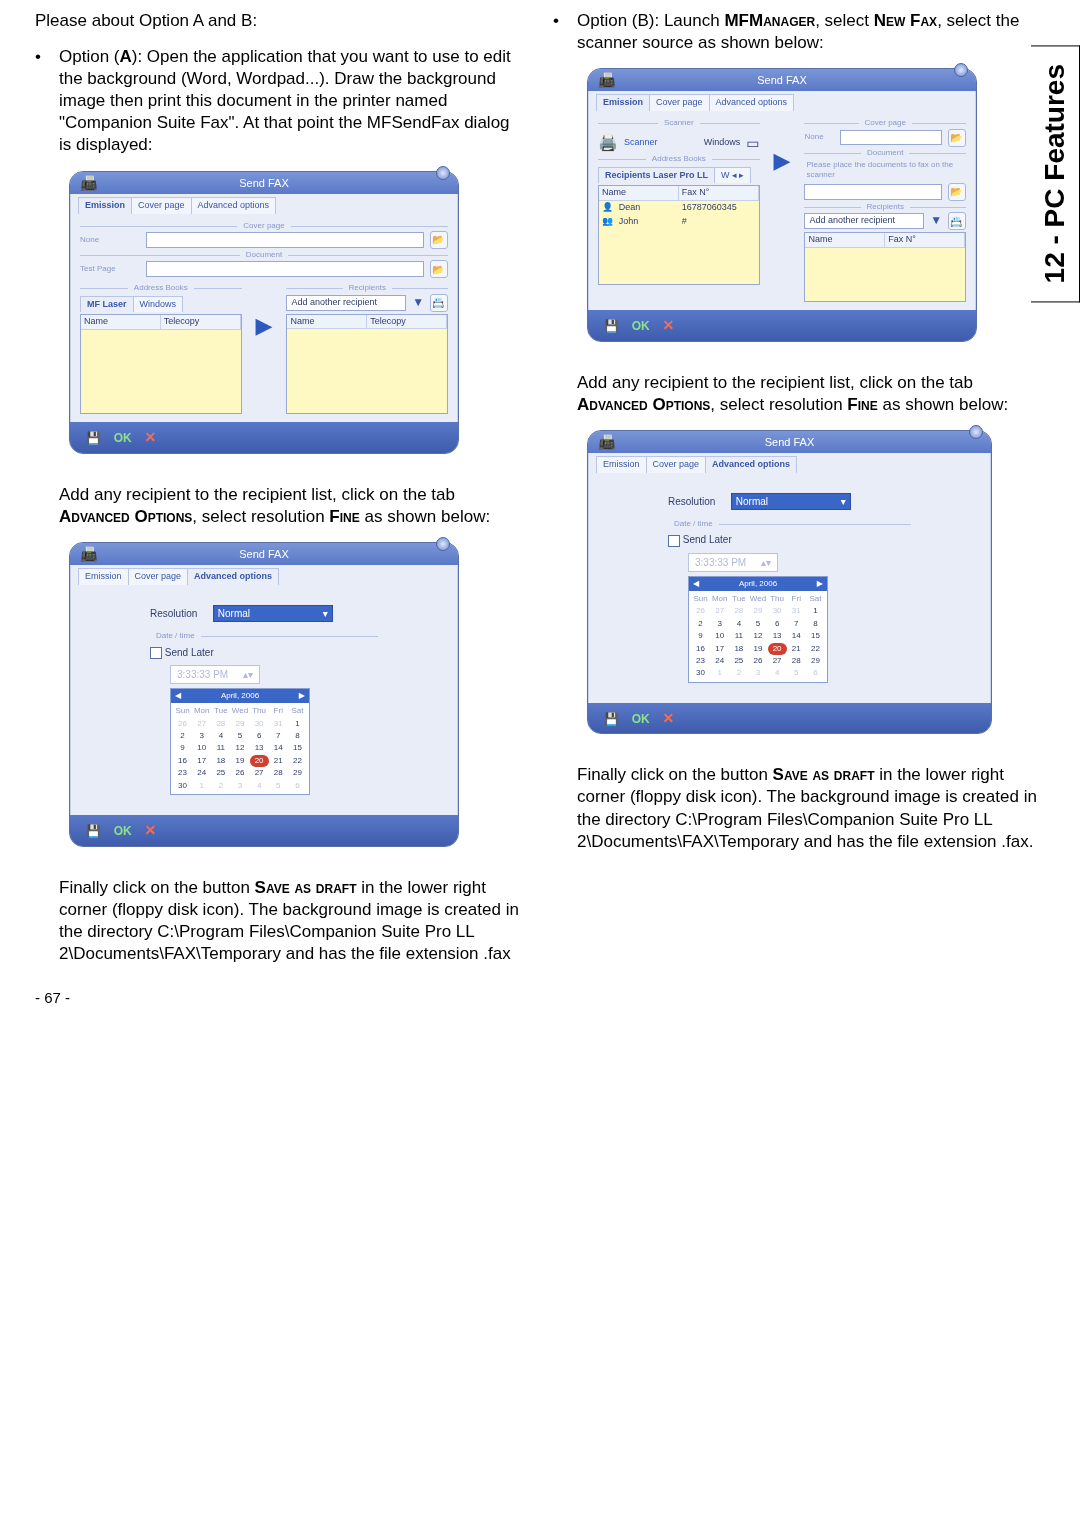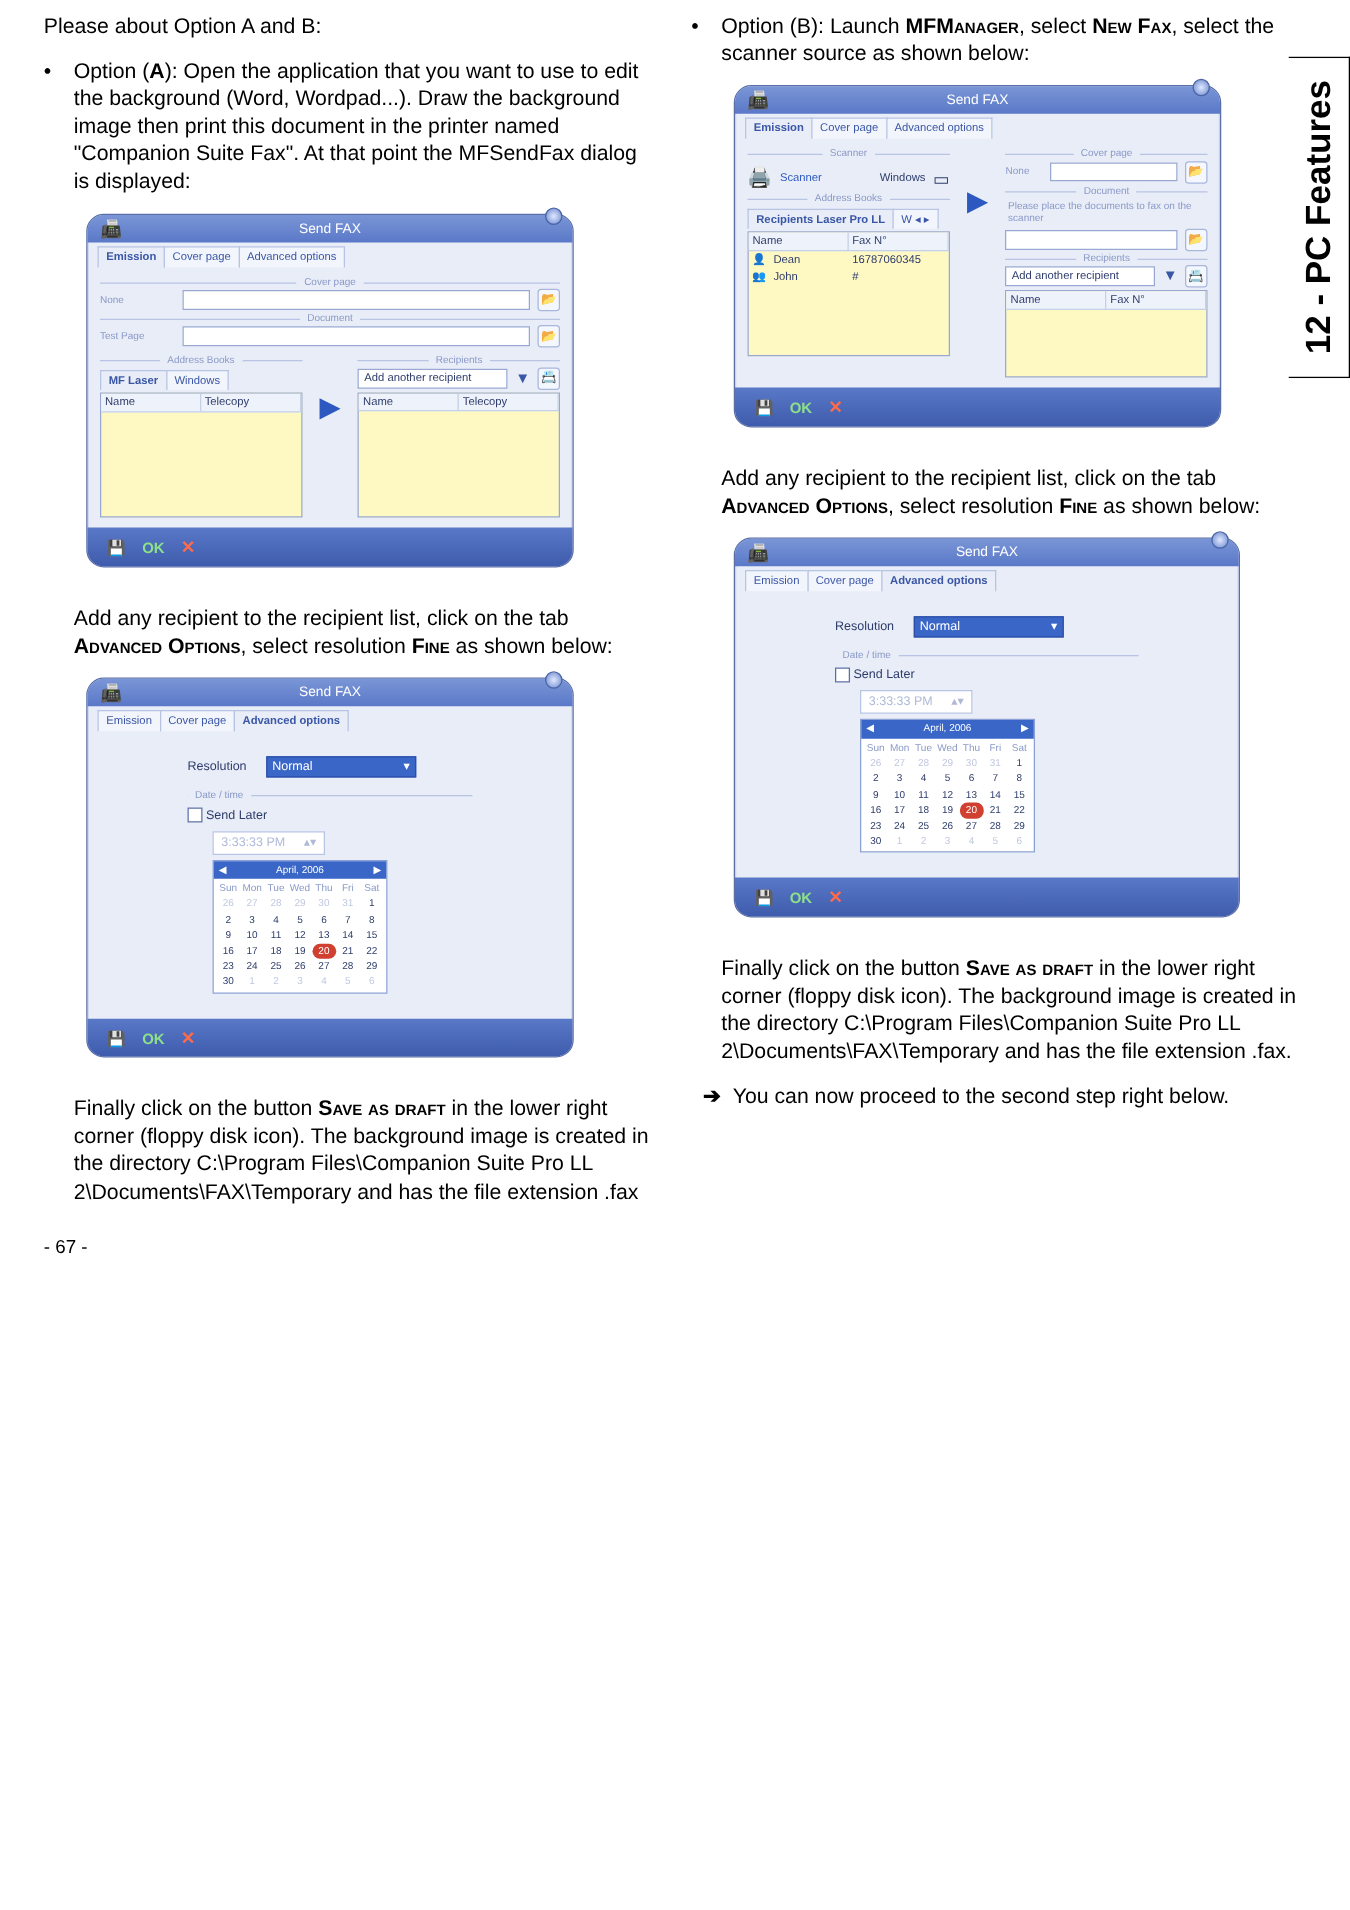--- a/index.html
+++ b/index.html
@@ -402,19 +402,16 @@
           <span class="ok">OK</span>
           <span class="x">✕</span>
         </div>
       </div>
 
       <p class="indent">
         <span>Finally click on the button </span><b><span class="caps">Save as draft</span></b><span> in the lower right corner (floppy disk icon). The background image is created in the directory C:\Program Files\Companion Suite Pro LL 2\Documents\FAX\Temporary and has the file extension .fax.</span>
       </p>
 
 
-      <p>
-        &nbsp;&nbsp;<span class="arrow">➔</span>&nbsp;&nbsp;<span>You can now proceed to the second step right below.</span>
-      </p>
     </div>
   </div>
   <div class="page-num">- 67 -</div>
 </div>
 
 </body></html>

